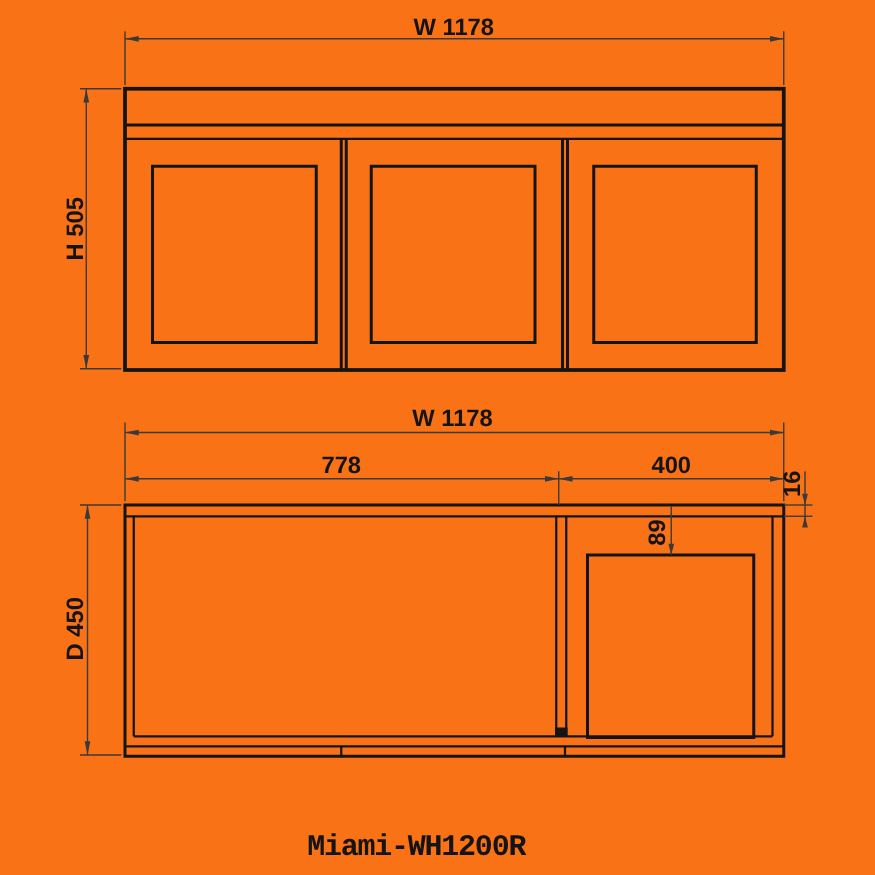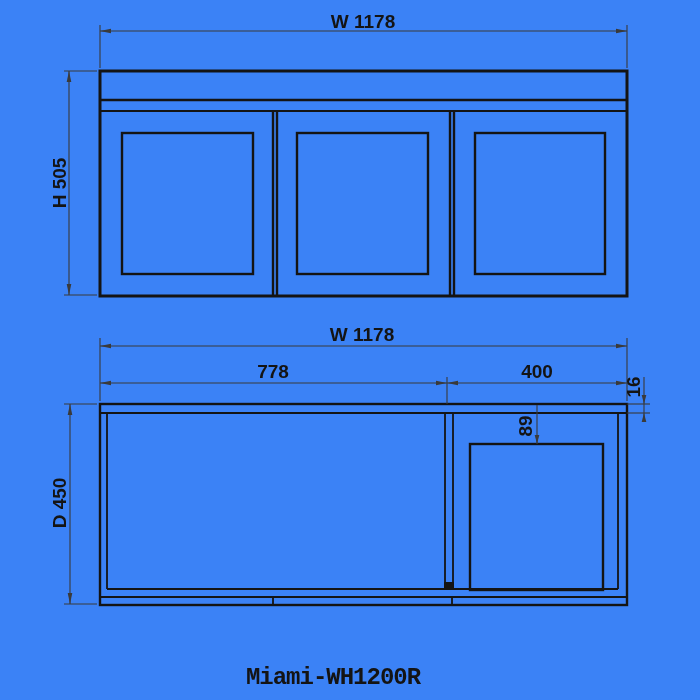--- a/index.html
+++ b/index.html
@@ -1,16 +1,16 @@
 <!DOCTYPE html>
 <html><head>
 <meta charset="utf-8">
 <style>
   html,body{margin:0;padding:0;background:#ffffff;}
-  .page{width:700px;height:700px;background:#3b82f6;position:relative;font-family:"Liberation Sans",sans-serif;}
+  .page{width:700px;height:700px;background:#f97316;position:relative;font-family:"Liberation Sans",sans-serif;}
   svg{display:block;}
   .s3 {stroke:#141414;stroke-width:3;fill:none;}
   .s25{stroke:#141414;stroke-width:2.4;fill:none;}
   .s2 {stroke:#141414;stroke-width:1.8;fill:none;}
   .dim{stroke:#3a3a3a;stroke-width:1.1;fill:none;}
   .arr{fill:#3a3a3a;stroke:none;}
   .blk{fill:#141414;stroke:none;}
   .dimtext{font-family:"Liberation Sans",sans-serif;font-weight:bold;font-size:19px;fill:#141414;}
   .titletext{font-family:"Liberation Mono",monospace;font-weight:bold;font-size:24px;fill:#141414;letter-spacing:-1px;}
 </style>

